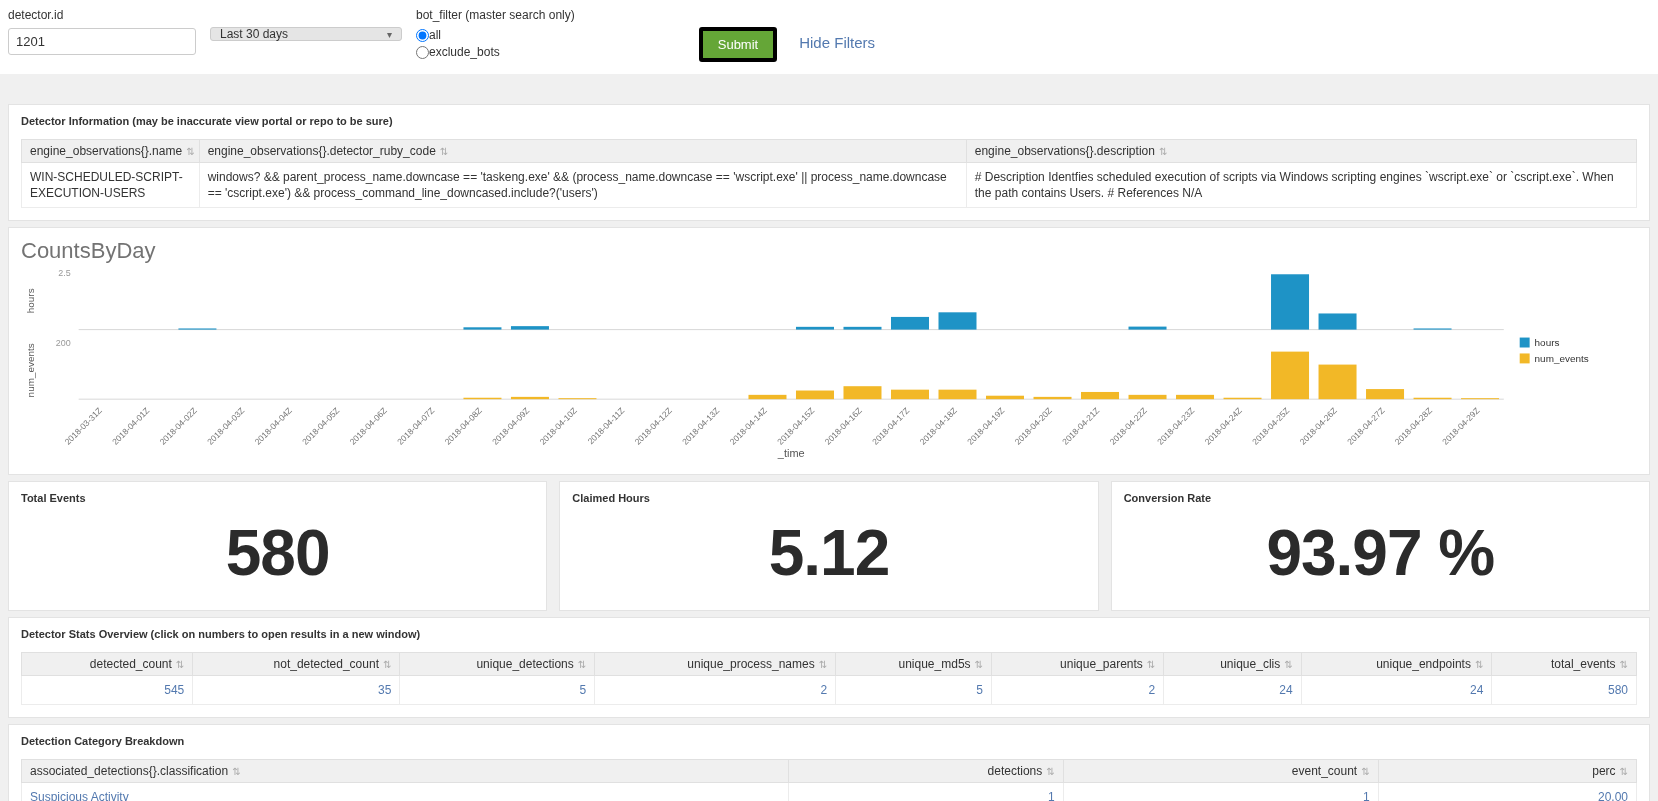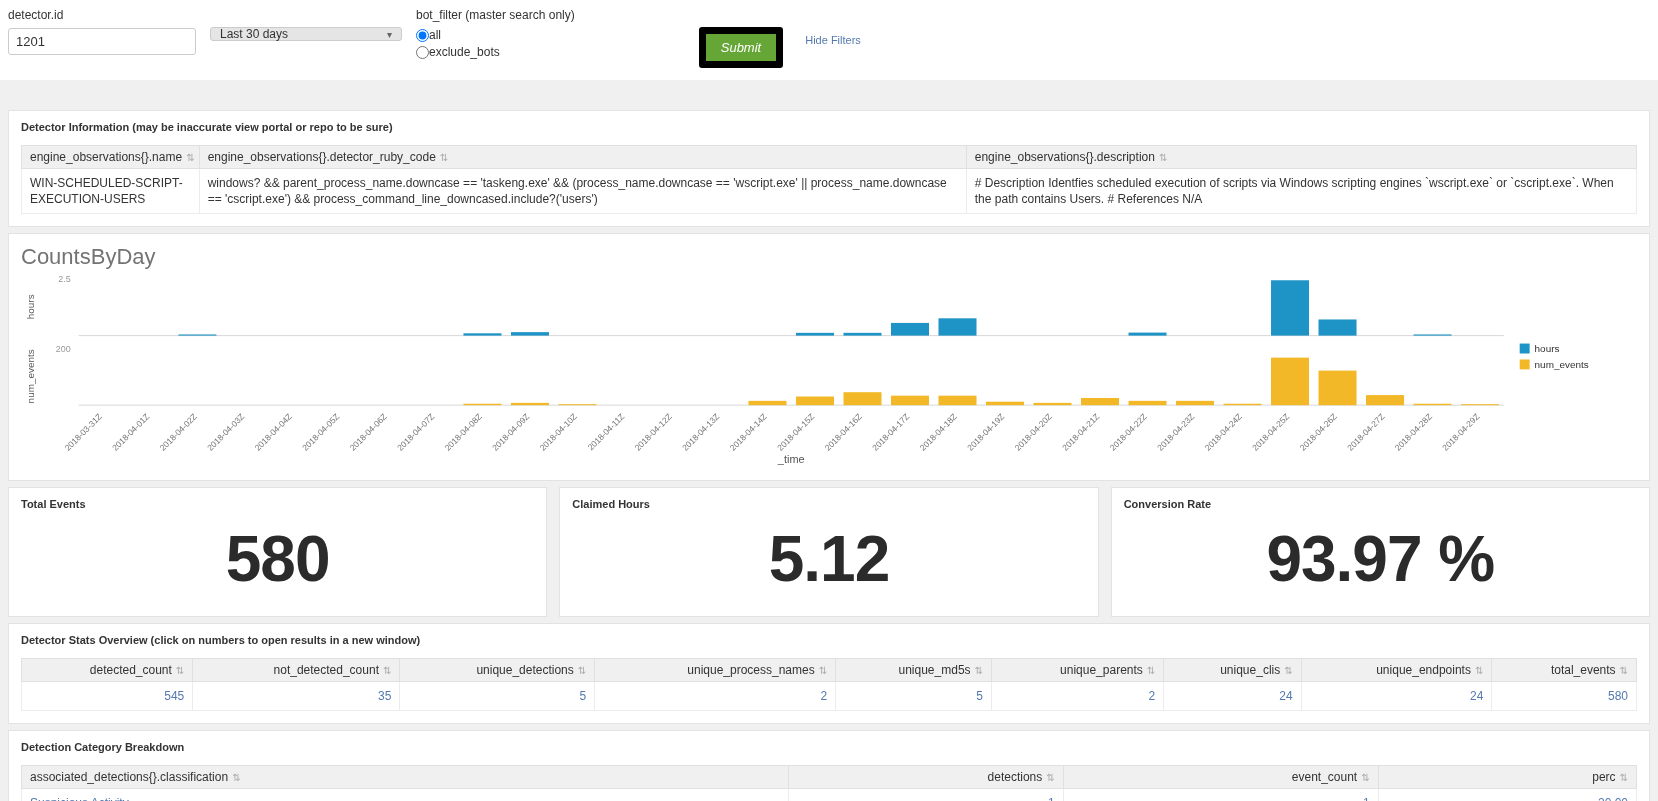--- a/index.html
+++ b/index.html
@@ -23,24 +23,24 @@
   .dropdown {
     width:192px; height:14px; border:1px solid #ccc; border-radius:3px; background:#e5e5e5;
     display:flex; align-items:center; justify-content:space-between;
     padding:0 9px; font-size:12px; cursor:pointer; color:#333;
   }
   .caret { color:#666; font-size:10px; }
   .radio-row { display:flex; align-items:center; font-size:12px; margin-bottom:3px; color:#333; }
   .radio-row input { margin:0; width:13px; height:13px; }
   .submit-btn {
     margin-left:110px; margin-top:19px;
-    background:#65a637; color:#fff; border:7px solid #000000; border-radius:3px;
-    padding:6px 15px; font-size:13px; font-family:inherit; cursor:pointer;font-style:italic;
-  }
-  .hide-filters { margin-left:22px; margin-top:26px; color:#5379af; font-size:11px; text-decoration:none; cursor:pointer; display:inline-block; }
+    background:#65a637; color:#fff; border:4px solid #000000; border-radius:3px;
+    padding:6px 15px; font-size:13px; font-family:inherit; cursor:pointer;
+  }
+  .hide-filters { margin-left:22px; margin-top:26px; color:#5379af; font-size:15px; text-decoration:none; cursor:pointer; display:inline-block; }
 
   
   .panels { padding:30px 8px 10px 8px; }
   .panel { background:#fff; border:1px solid #e3e3e3; margin-bottom:6px; padding:10px 12px 12px 12px; }
   .panel-title { font-size:11px; font-weight:bold; color:#333; margin:0 0 12px 0; }
   .chart-title { font-size:22px; font-weight:normal; color:#737373; margin:0 0 2px 0; }
 
   
   table { width:100%; border-collapse:collapse; font-size:12px; table-layout:fixed; }
   table.auto { table-layout:auto;padding-left:40px; }

